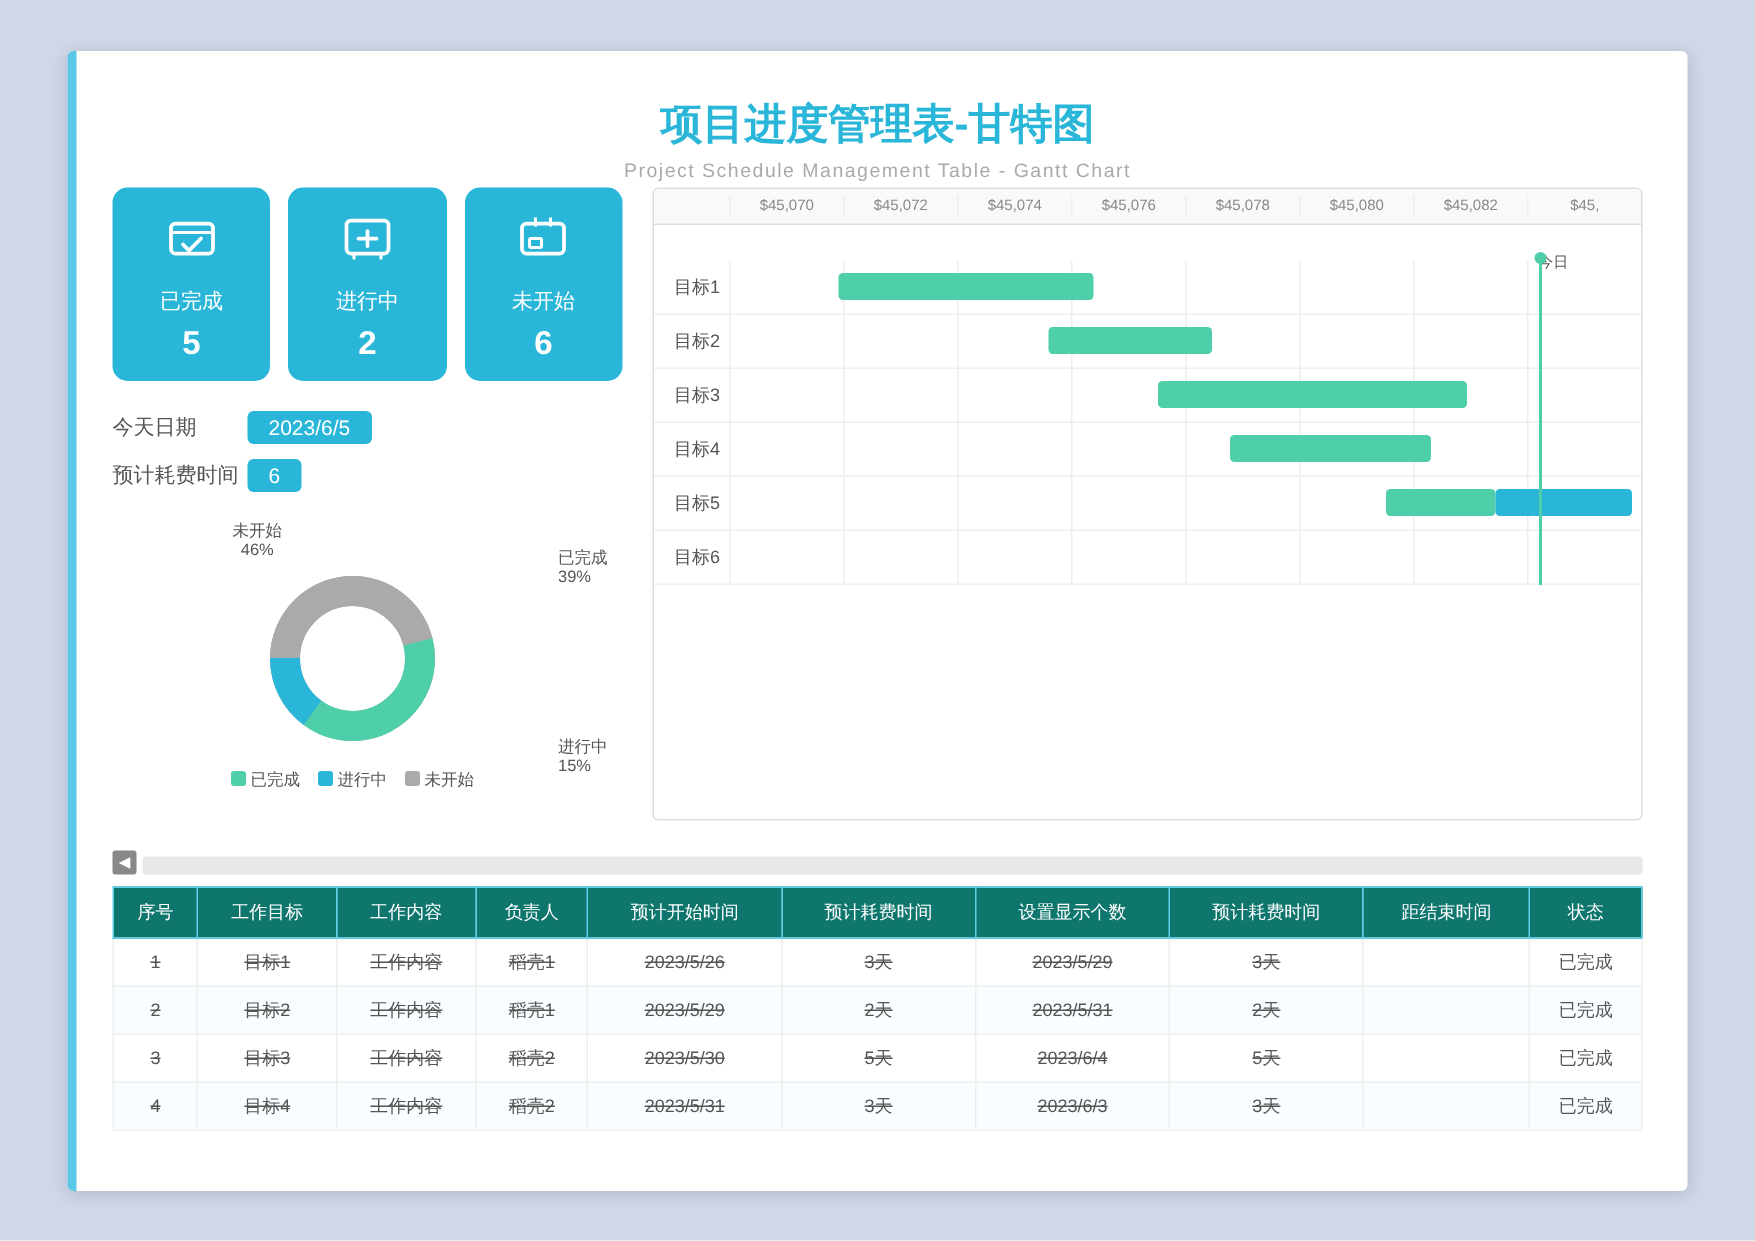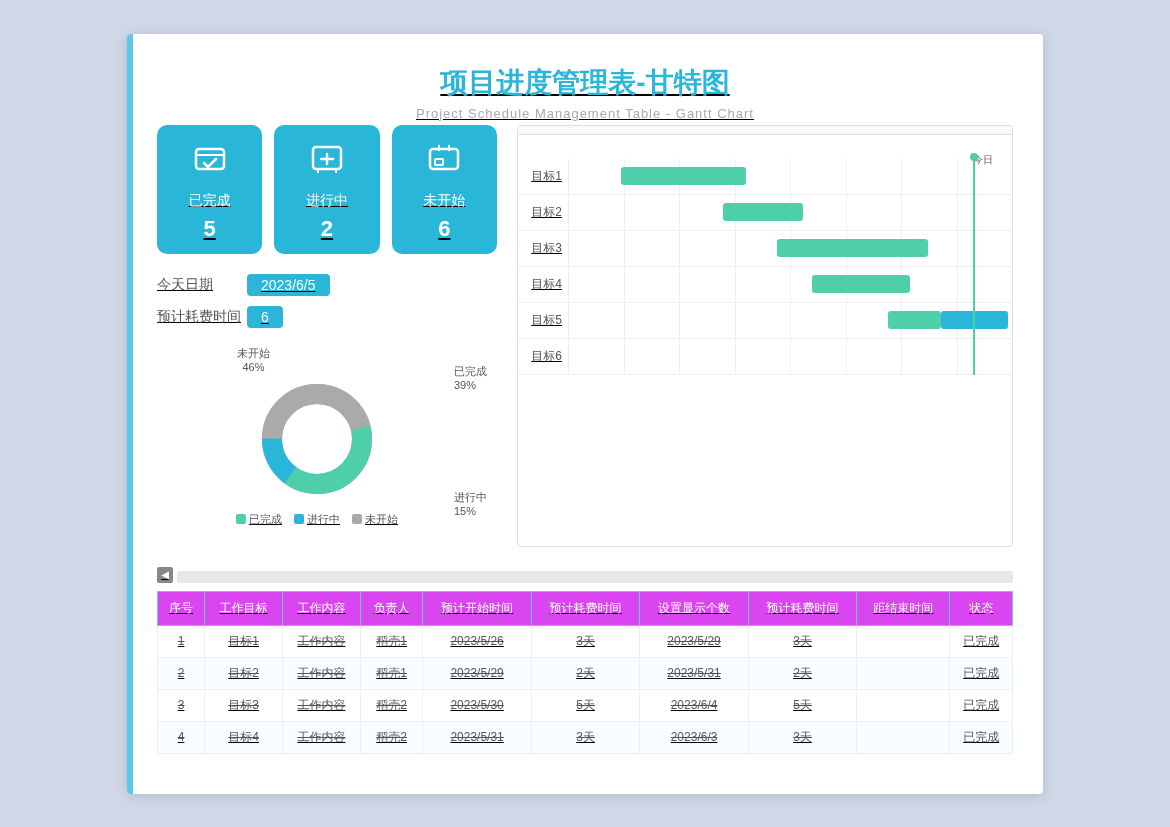--- a/index.html
+++ b/index.html
@@ -7,27 +7,26 @@
       background: #d0d8e8;
       font-family: 'Microsoft YaHei', Arial, sans-serif;
       display: flex;
       justify-content: center;
       align-items: center;
       min-height: 100vh;
       padding: 20px;
     }
     .page {
       background: white;
-      width: 916px;
+      width: 1080px;
       min-height: 760px;
       border-radius: 4px;
       box-shadow: 0 2px 12px rgba(0,0,0,0.15);
       padding: 30px 30px 20px 30px;
       position: relative;
-      text-decoration: underline;
     }
     
     .page::before {
       content: '';
       position: absolute;
       left: 0; top: 0; bottom: 0;
       width: 6px;
       background: #5bc8e8;
       border-radius: 4px 0 0 4px;
     }
@@ -228,21 +227,21 @@
       justify-content: center;
       color: white;
       font-size: 10px;
     }
     .data-table {
       width: 100%;
       border-collapse: collapse;
       font-size: 12px;
     }
     .data-table thead tr {
-      background: #d946ef;
+      background: #0f766e;
       color: white;
     }
     .data-table thead th {
       padding: 8px 6px;
       text-align: center;
       border: 1px solid #5bcfe8;
       font-weight: normal;
     }
     .data-table tbody tr {
       border-bottom: 1px solid #eee;
@@ -345,20 +344,30 @@
             <span>未开始</span>
           </div>
         </div>
       </div>
     </div>
 
     <div class="gantt-panel" style="border: 1px solid #ddd; border-radius:4px; overflow:hidden; position:relative;">
 
       <div class="gantt-header-row" style="background:#f9f9f9; padding:4px 0;">
         <div class="gantt-label-col"></div>
+        <div class="gantt-timeline-header" id="gantt-dates-header">
+            <div class="gantt-date-cell">$45,070</div>
+            <div class="gantt-date-cell">$45,072</div>
+            <div class="gantt-date-cell">$45,074</div>
+            <div class="gantt-date-cell">$45,076</div>
+            <div class="gantt-date-cell">$45,078</div>
+            <div class="gantt-date-cell">$45,080</div>
+            <div class="gantt-date-cell">$45,082</div>
+            <div class="gantt-date-cell">$45,</div>
+          </div>
       </div>
 
       <div style="position:relative; height:24px; padding-left:50px;">
         <div style="position:absolute; left:calc(50px + 82%); top:16px; bottom:0; display:flex; flex-direction:column; align-items:center;">
           <span style="font-size:10px; color:#555; margin-top:2px;">今日</span>
         </div>
       </div>
 
       <div id="gantt-body" style="position:relative;">
           <div class="today-line" style="left: calc(82% + 50px); top: 0px; bottom: 0px; position: absolute; width: 2px; background: rgb(78, 207, 170); z-index: 10;">

